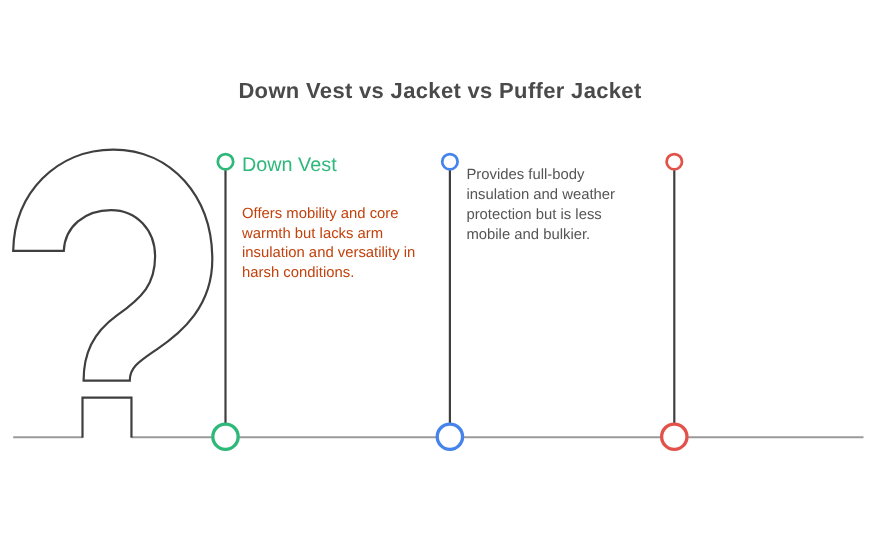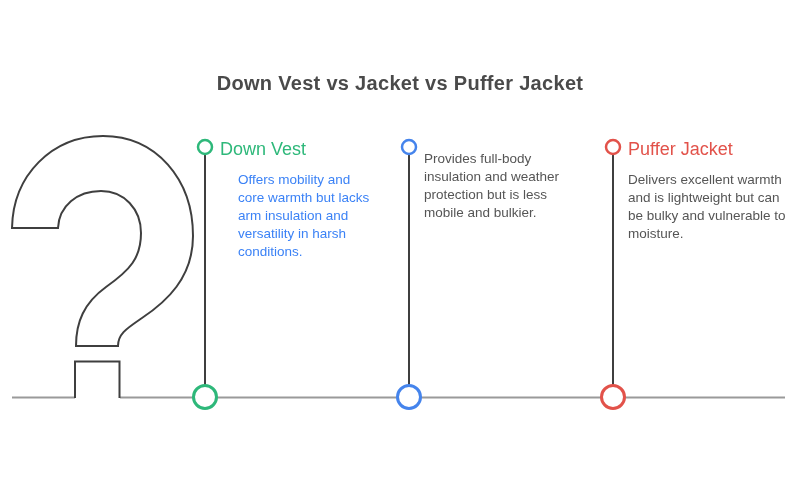--- a/index.html
+++ b/index.html
@@ -37,21 +37,21 @@
     position: absolute;
     top: 138px;
     width: 158px;
   }
   .col-1 { left: 220px; }
   .col-2 { left: 424px; }
   .col-3 { left: 628px; }
   .col-heading {
     font-size: 18px;
     line-height: 22px;
-    margin: 0 0 11px 0;
+    margin: 0 0 25px 0;
     font-weight: normal;
   }
   .col-desc {
     font-size: 13.5px;
     line-height: 18px;
     color: #555555;
     margin: 0;
   }
 </style>
 </head>
@@ -87,25 +87,21 @@
     <circle cx="409" cy="147" r="7" fill="#ffffff" stroke-width="2.5" stroke="#4584ec"></circle>
     <circle cx="613" cy="147" r="7" fill="#ffffff" stroke-width="2.5" stroke="#e2524a"></circle>
 
     <circle cx="205" cy="397" r="11.5" fill="#ffffff" stroke-width="3" stroke="#2eb87a"></circle>
     <circle cx="409" cy="397" r="11.5" fill="#ffffff" stroke-width="3" stroke="#4584ec"></circle>
     <circle cx="613" cy="397" r="11.5" fill="#ffffff" stroke-width="3" stroke="#e2524a"></circle>
   </svg>
 
   <div class="column col-1">
     <h3 class="col-heading" style="color: rgb(46, 184, 122);">Down Vest</h3>
-    <p class="col-desc" style="color: #3b82f6; margin-left: 18px;">Offers mobility and core warmth but lacks arm insulation and versatility in harsh conditions.</p>
+    <p class="col-desc" style="color: #c2410c;">Offers mobility and core warmth but lacks arm insulation and versatility in harsh conditions.</p>
   </div>
 
   <div class="column col-2">
     <p class="col-desc" style="color: rgb(85, 85, 85); margin-top: 12px;">Provides full-body insulation and weather protection but is less mobile and bulkier.</p>
   </div>
 
-  <div class="column col-3">
-    <h3 class="col-heading" style="color: rgb(226, 82, 74);">Puffer Jacket</h3>
-    <p class="col-desc" style="color: rgb(85, 85, 85);">Delivers excellent warmth and is lightweight but can be bulky and vulnerable to moisture.</p>
-  </div>
 
 </div>
 
 </body></html>

